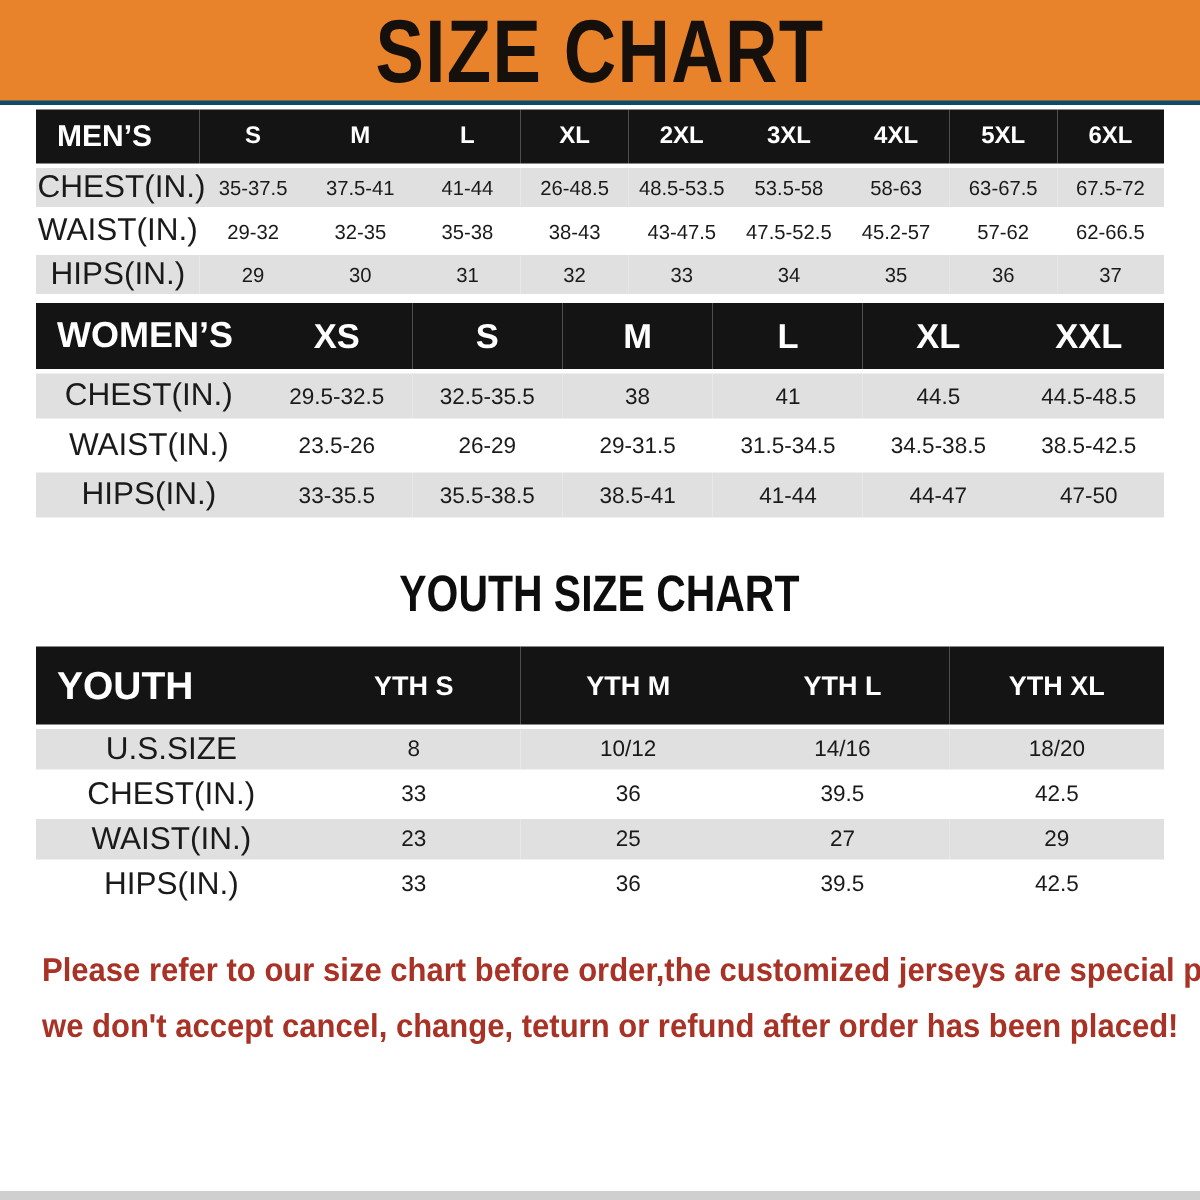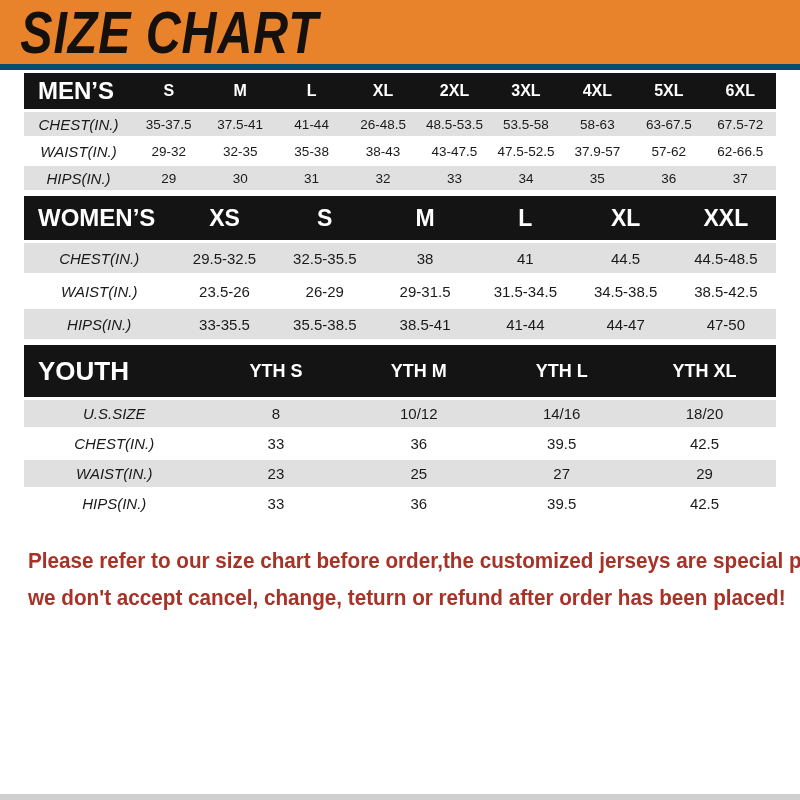--- a/index.html
+++ b/index.html
@@ -9,23 +9,22 @@
     --disclaimer:#A93226;
   }
   *{box-sizing:border-box;}
   html,body{margin:0;padding:0;}
   body{
     width:800px;height:800px;background:#fff;position:relative;overflow:hidden;
     font-family:"Liberation Sans", sans-serif;color:#111;
   }
   .banner{
     height:70px;background:var(--banner-bg);
-    display:flex;align-items:center;justify-content:flex-start;
-    border-bottom:6px solid #0c4a6e;
-    font-style:italic;
+    display:flex;align-items:center;justify-content:center;
+    border-bottom:3px solid #0c4a6e;
   }
   .banner-title{
     font-size:55px;font-weight:bold;color:#15100c;letter-spacing:1px;
     display:inline-block;transform:scaleX(0.88) scaleY(1.08);
     white-space:nowrap;
   }
   .section-heading{
     text-align:center;margin:0;
   }
   .section-heading .ht{
@@ -41,24 +40,24 @@
   }
   table.size-table thead th{
     background:var(--header-bg);color:#fff;text-align:center;
     font-weight:bold;vertical-align:middle;
   }
   table.size-table thead th.lbl{text-align:left;padding-left:14px;}
   table.size-table tbody td{
     background:var(--row-alt);text-align:center;vertical-align:middle;color:#1a1a1a;
   }
   table.size-table tbody tr:nth-child(even) td{background:#ffffff;}
-  table.size-table tbody td.lbl{font-size:15px;font-style:italic;}
+  table.size-table tbody td.lbl{font-size:21px;}
   
   .men thead th{height:36px;font-size:16px;}
-  .men thead th.lbl{font-size:24px;width:14.5%;margin-top:36px;}
+  .men thead th.lbl{font-size:20px;width:14.5%;margin-top:36px;}
   .men tbody td{height:24px;font-size:13.5px;}
   
   .women thead th{height:44px;font-size:23px;}
   .women thead th.lbl{font-size:24px;width:20%;}
   .women tbody td{height:30px;font-size:15px;}
   
   .youth thead th{height:52px;font-size:18px;}
   .youth thead th.lbl{font-size:26px;width:24%;}
   .youth tbody td{height:27px;font-size:15px;}
   .disclaimer{
@@ -111,21 +110,21 @@
             <td>67.5-72</td>
           </tr>
           <tr>
             <td class="lbl">WAIST(IN.)</td>
             <td>29-32</td>
             <td>32-35</td>
             <td>35-38</td>
             <td>38-43</td>
             <td>43-47.5</td>
             <td>47.5-52.5</td>
-            <td>37.9-57</td>
+            <td>45.2-57</td>
             <td>57-62</td>
             <td>62-66.5</td>
           </tr>
           <tr>
             <td class="lbl">HIPS(IN.)</td>
             <td>29</td>
             <td>30</td>
             <td>31</td>
             <td>32</td>
             <td>33</td>
@@ -177,20 +176,21 @@
             <td>38.5-41</td>
             <td>41-44</td>
             <td>44-47</td>
             <td>47-50</td>
           </tr>
         </tbody>
       </table>
   </section>
 
   <section>
+    <h2 class="section-heading heading-youth"><span class="ht">YOUTH SIZE CHART</span></h2>
     <table class="size-table youth">
         <thead>
           <tr>
             <th class="lbl">YOUTH</th>
             <th>YTH S</th>
             <th>YTH M</th>
             <th>YTH L</th>
             <th>YTH XL</th>
           </tr>
         </thead>

